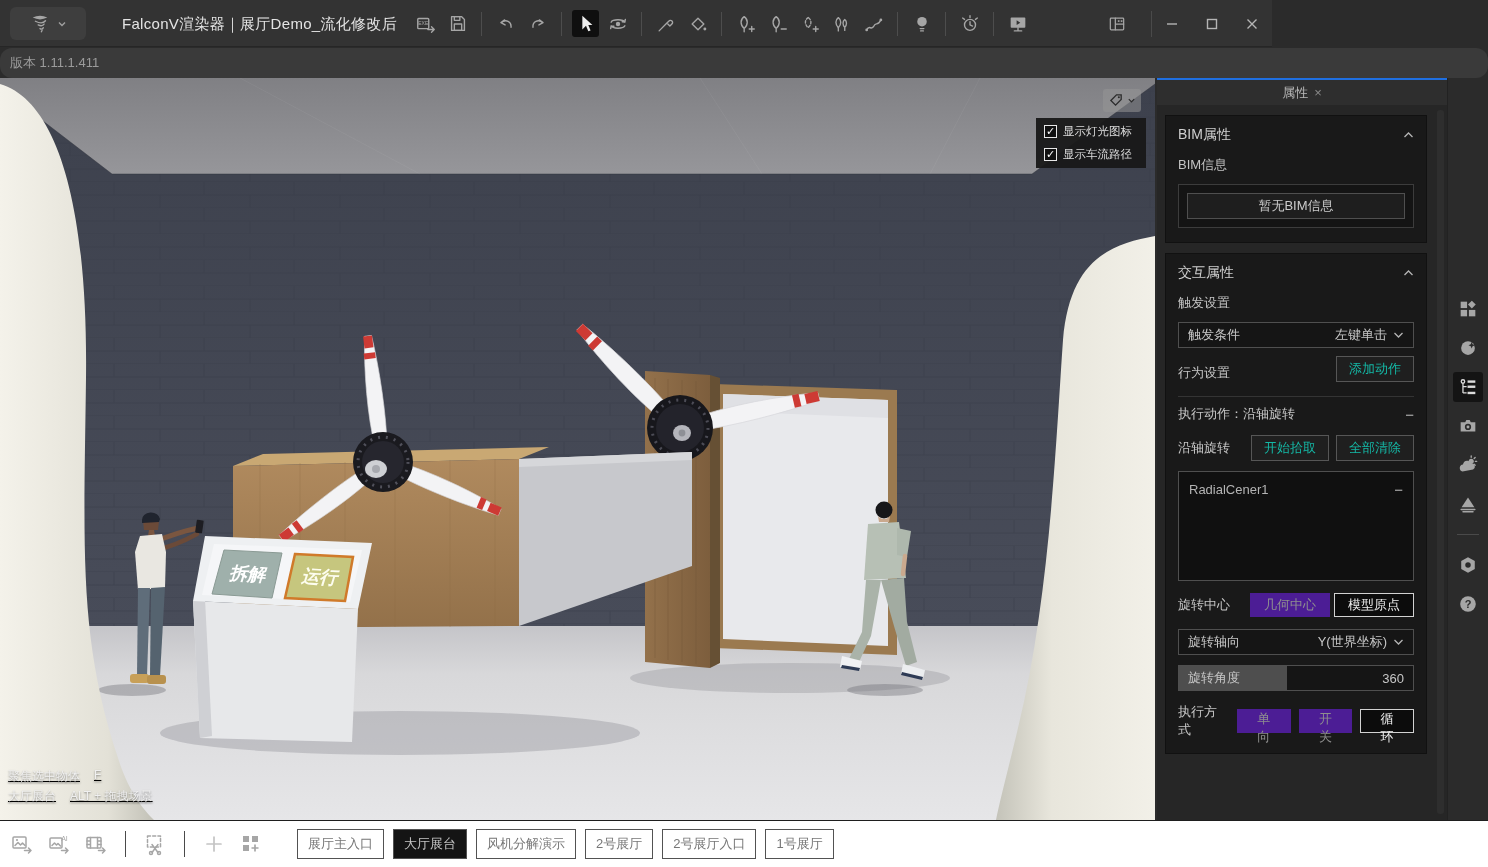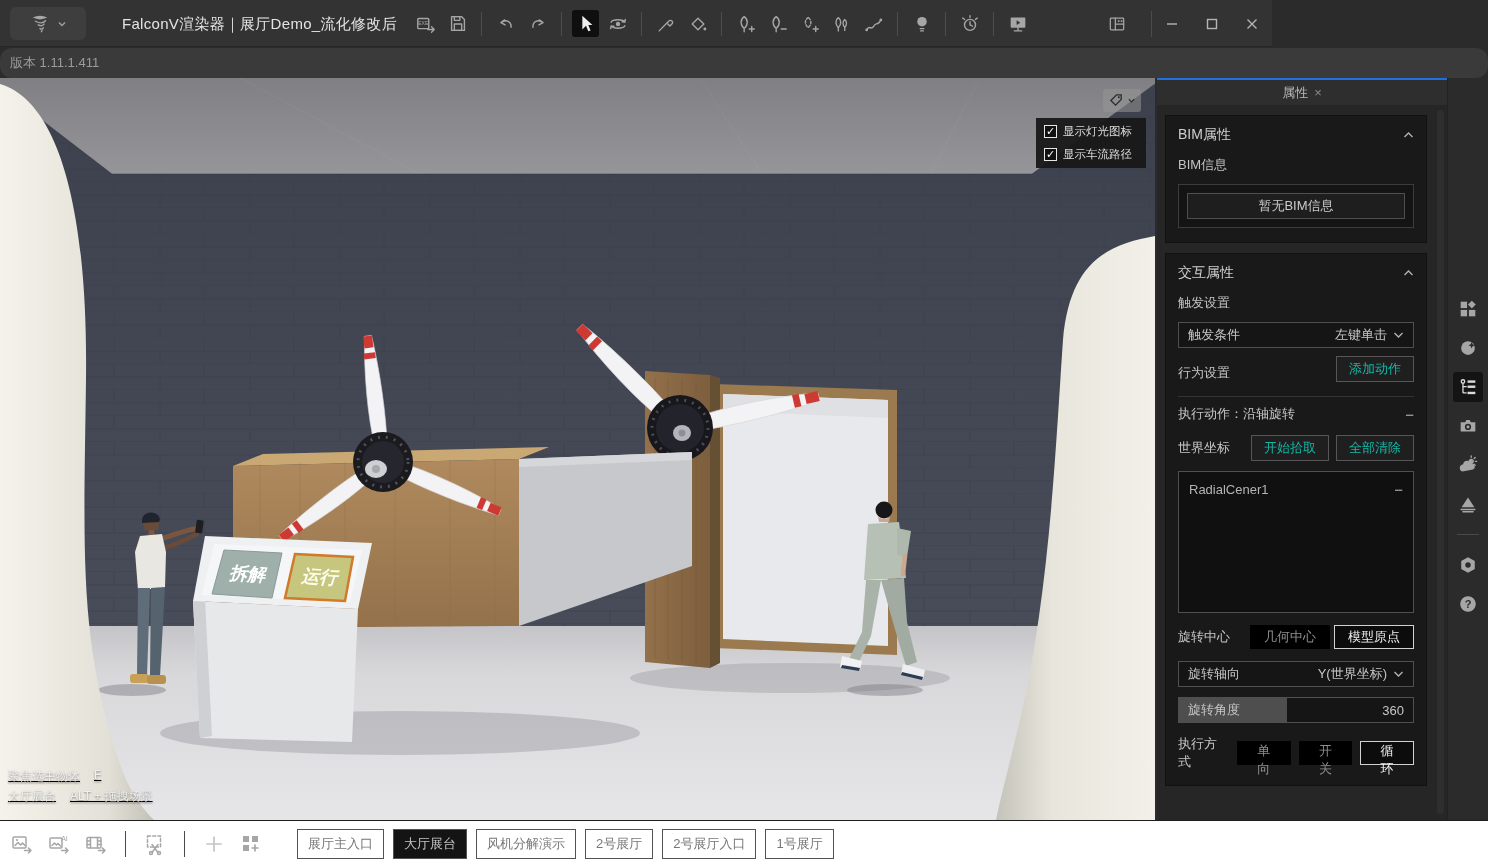--- a/index.html
+++ b/index.html
@@ -51,23 +51,23 @@
   .field .flabel { color:#c6c6c6; font-size:13px; position:relative; z-index:2; }
   .field .fval { margin-left:auto; color:#c6c6c6; font-size:13px; position:relative; z-index:2; }
   .field .chip { position:absolute; left:0; top:0; bottom:0; width:46%; background:#4e4e4e; z-index:1; }
   .field .laccent { position:absolute; left:0; top:2px; bottom:2px; width:4px; background:#555; z-index:1; }
   .row-between { display:flex; align-items:flex-end; justify-content:space-between; margin-top:8px; }
   .row-inline { display:flex; align-items:center; margin-top:12px; gap:7px; }
   .plabel { color:#c6c6c6; font-size:13px; }
   .pbtn { height:26px; border:1px solid #565656; background:#1f1f1f; color:#14b8a6; font-size:13px; padding:0 12px; font-family:inherit; }
   .minus-g { color:#b5b5b5; font-size:15px; }
   .hrline { border:none; border-top:1px solid #4a4a4a; opacity:.55; margin-top:14px; }
-  .listbox { margin-top:10px; height:142px; border:1px solid #4f4f4f; background:#101010; padding:6px 10px; }
+  .listbox { margin-top:10px; height:110px; border:1px solid #4f4f4f; background:#101010; padding:6px 10px; }
   .list-item { display:flex; align-items:center; justify-content:space-between; color:#b4b4b4; font-size:13px; padding-top:3px; }
-  .toggle { height:24px; border:1px solid transparent; background:#000000; color:#8f8f8f; font-size:13px; padding:0 13px; font-family:inherit; }
+  .toggle { height:24px; border:1px solid transparent; background:#4c1d95; color:#8f8f8f; font-size:13px; padding:0 13px; font-family:inherit; }
   .toggle.on { background:#0c0c0c; border:1px solid #d2d2d2; color:#f0f0f0; }
   .grow-gap { margin-left:auto; display:flex; gap:7px; }
 
   
   #rightstrip { position:absolute; left:1447px; top:78px; width:41px; height:742px; background:#2b2b2b; border-left:1px solid #222; display:flex; flex-direction:column; align-items:center; padding-top:216px; gap:9px; }
   .rsi { width:30px; height:30px; display:flex; align-items:center; justify-content:center; border-radius:3px; }
   .rsi svg { width:22px; height:22px; }
   .rsi.active { background:#141414; }
   .rs-sep { width:22px; height:1px; background:#4a4a4a; margin:6px 0; }
 
@@ -464,21 +464,21 @@
         </div>
 
         <hr class="hrline">
 
         <div class="row-between">
           <span class="plabel">执行动作：沿轴旋转</span>
           <span class="minus-g">−</span>
         </div>
 
         <div class="row-inline">
-          <span class="plabel">世界坐标</span>
+          <span class="plabel">沿轴旋转</span>
           <span class="grow-gap">
             <button class="pbtn">开始拾取</button>
             <button class="pbtn">全部清除</button>
           </span>
         </div>
 
         <div class="listbox">
           <div class="list-item">
             <span>RadialCener1</span>
             <span class="minus-g">−</span>

